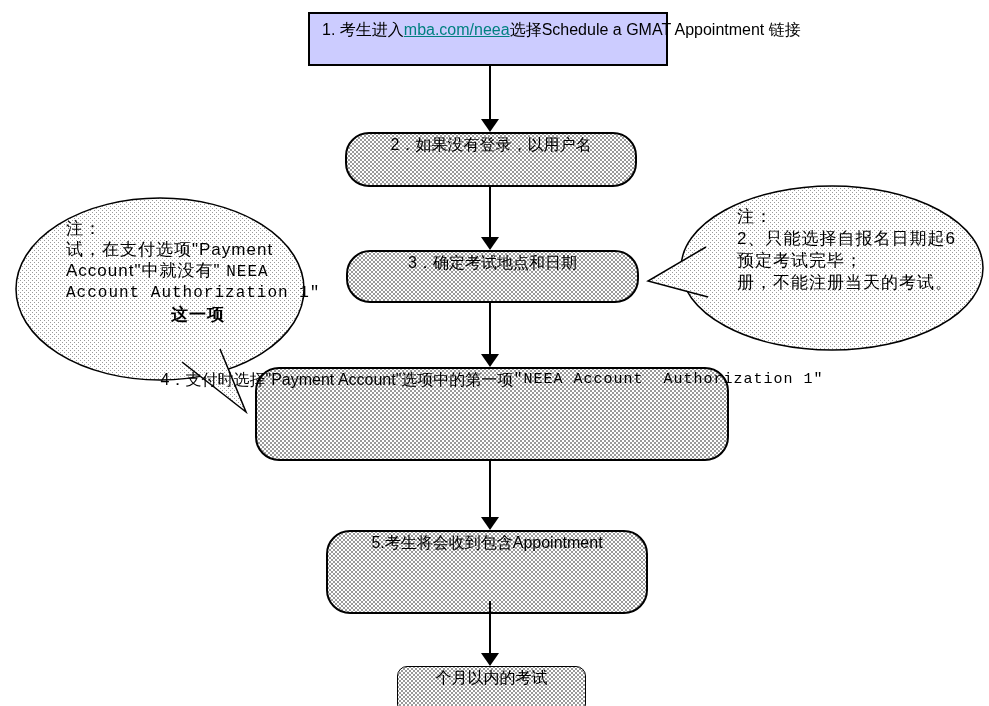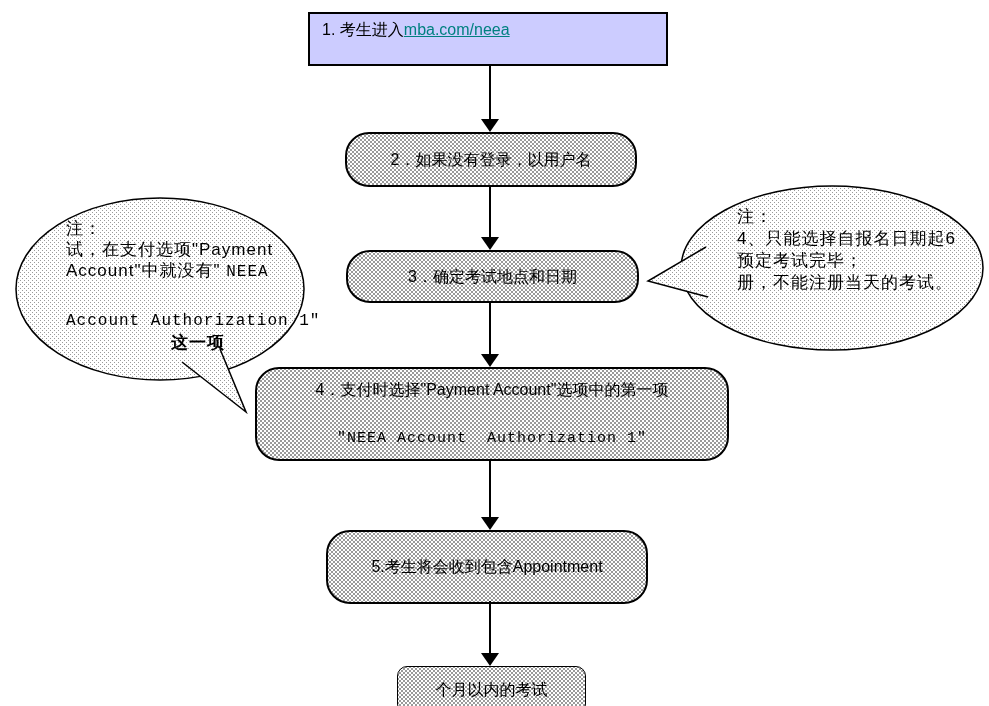--- a/index.html
+++ b/index.html
@@ -2,50 +2,50 @@
 <html style="--step1-fill: #ccccff; --link-teal: #008080;"><head>
 <meta charset="utf-8">
 <style>
   html,body { margin:0; padding:0; background:#fff; }
   #canvas {
     position:relative; width:989px; height:706px; overflow:hidden;
     background:#fff; font-family:"Liberation Sans", sans-serif; color:#000;
   }
   .box {
     position:absolute; box-sizing:border-box; border:2px solid #000;
-    display:flex; flex-direction:column; justify-content:center;
+    display:flex; flex-direction:row; justify-content:center;
     text-align:center; font-size:16px; line-height:22px;
   }
   .dotted {
     background-color:#fff;
     background-image:
       radial-gradient(circle, #9a9a9a 0.8px, transparent 1px),
       radial-gradient(circle, #9a9a9a 0.8px, transparent 1px);
     background-size:4px 4px;
     background-position:0 0, 2px 2px;
     border-radius:24px;
   }
   .ln { white-space:pre; }
-  .mono { font-family:"Liberation Mono","DejaVu Sans Mono",monospace;margin-top:28px; }
+  .mono { font-family:"Liberation Mono","DejaVu Sans Mono",monospace; }
   
   #step1 {
     left:308px; top:12px; width:360px; height:54px;
     background:var(--step1-fill,#ccccff);
     justify-content:flex-start; text-align:left;
     padding:5px 0 0 12px; line-height:22px;
   }
   .link {
     color:var(--link-teal,#008080); text-decoration:underline; cursor:pointer;
   }
   
   #step2 { left:345px; top:132px; width:292px; height:55px; }
   #step3 { left:346px; top:250px; width:293px; height:53px; }
   #step4 { left:255px; top:367px; width:474px; height:94px; line-height:21px; }
   #step4 .mono { font-size:15px; letter-spacing:1px; }
-  #step5 { left:326px; top:530px; width:322px; height:74px; }
+  #step5 { left:326px; top:530px; width:322px; height:84px; }
   #end-box {
     left:397px; top:666px; width:189px; height:48px;
     border:1.5px solid #000; border-radius:10px;
   }
   
   .arrow { position:absolute; left:481px; width:18px; }
   .arrow .shaft {
     position:absolute; left:50%; transform:translateX(-50%);
     top:0; bottom:12px; width:2px; background:#000;
   }
@@ -94,20 +94,21 @@
 
     <g>
       <ellipse cx="832" cy="268" rx="151" ry="82" fill="url(#dots)" stroke="#000" stroke-width="1.5"></ellipse>
       <polygon points="706,247 648,281 708,297" fill="url(#dots)"></polygon>
       <path d="M706,247 L648,281 L708,297" fill="none" stroke="#000" stroke-width="1.5"></path>
     </g>
   </svg>
 
   <div class="box" id="step1">
     <div class="ln"><span>1. 考生进入</span><span class="link">mba.com/neea</span></div>
+    <div class="ln">选择Schedule a GMAT Appointment 链接</div>
   </div>
 
   <div class="arrow" id="arrow1">
     <div class="shaft"></div>
     <div class="head"></div>
   </div>
 
   <div class="box dotted" id="step2">
     <div class="ln">2．如果没有登录，以用户名</div>
   </div>
@@ -152,18 +153,18 @@
   <div class="note-text" id="left-note-text">
     <div class="ln">注：</div>
     <div class="ln">试，在支付选项"Payment</div>
     <div class="ln"><span>Account"中就没有" </span><span class="mono">NEEA</span></div>
     <div class="ln mono">Account Authorization 1"</div>
     <div class="ln indent">这一项</div>
   </div>
 
   <div class="note-text" id="right-note-text">
     <div class="ln">注：</div>
-    <div class="ln">4、只能选择自报名日期起6</div>
+    <div class="ln">2、只能选择自报名日期起6</div>
     <div class="ln">预定考试完毕；</div>
     <div class="ln">册，不能注册当天的考试。</div>
   </div>
 
 </div>
 
 </body></html>

